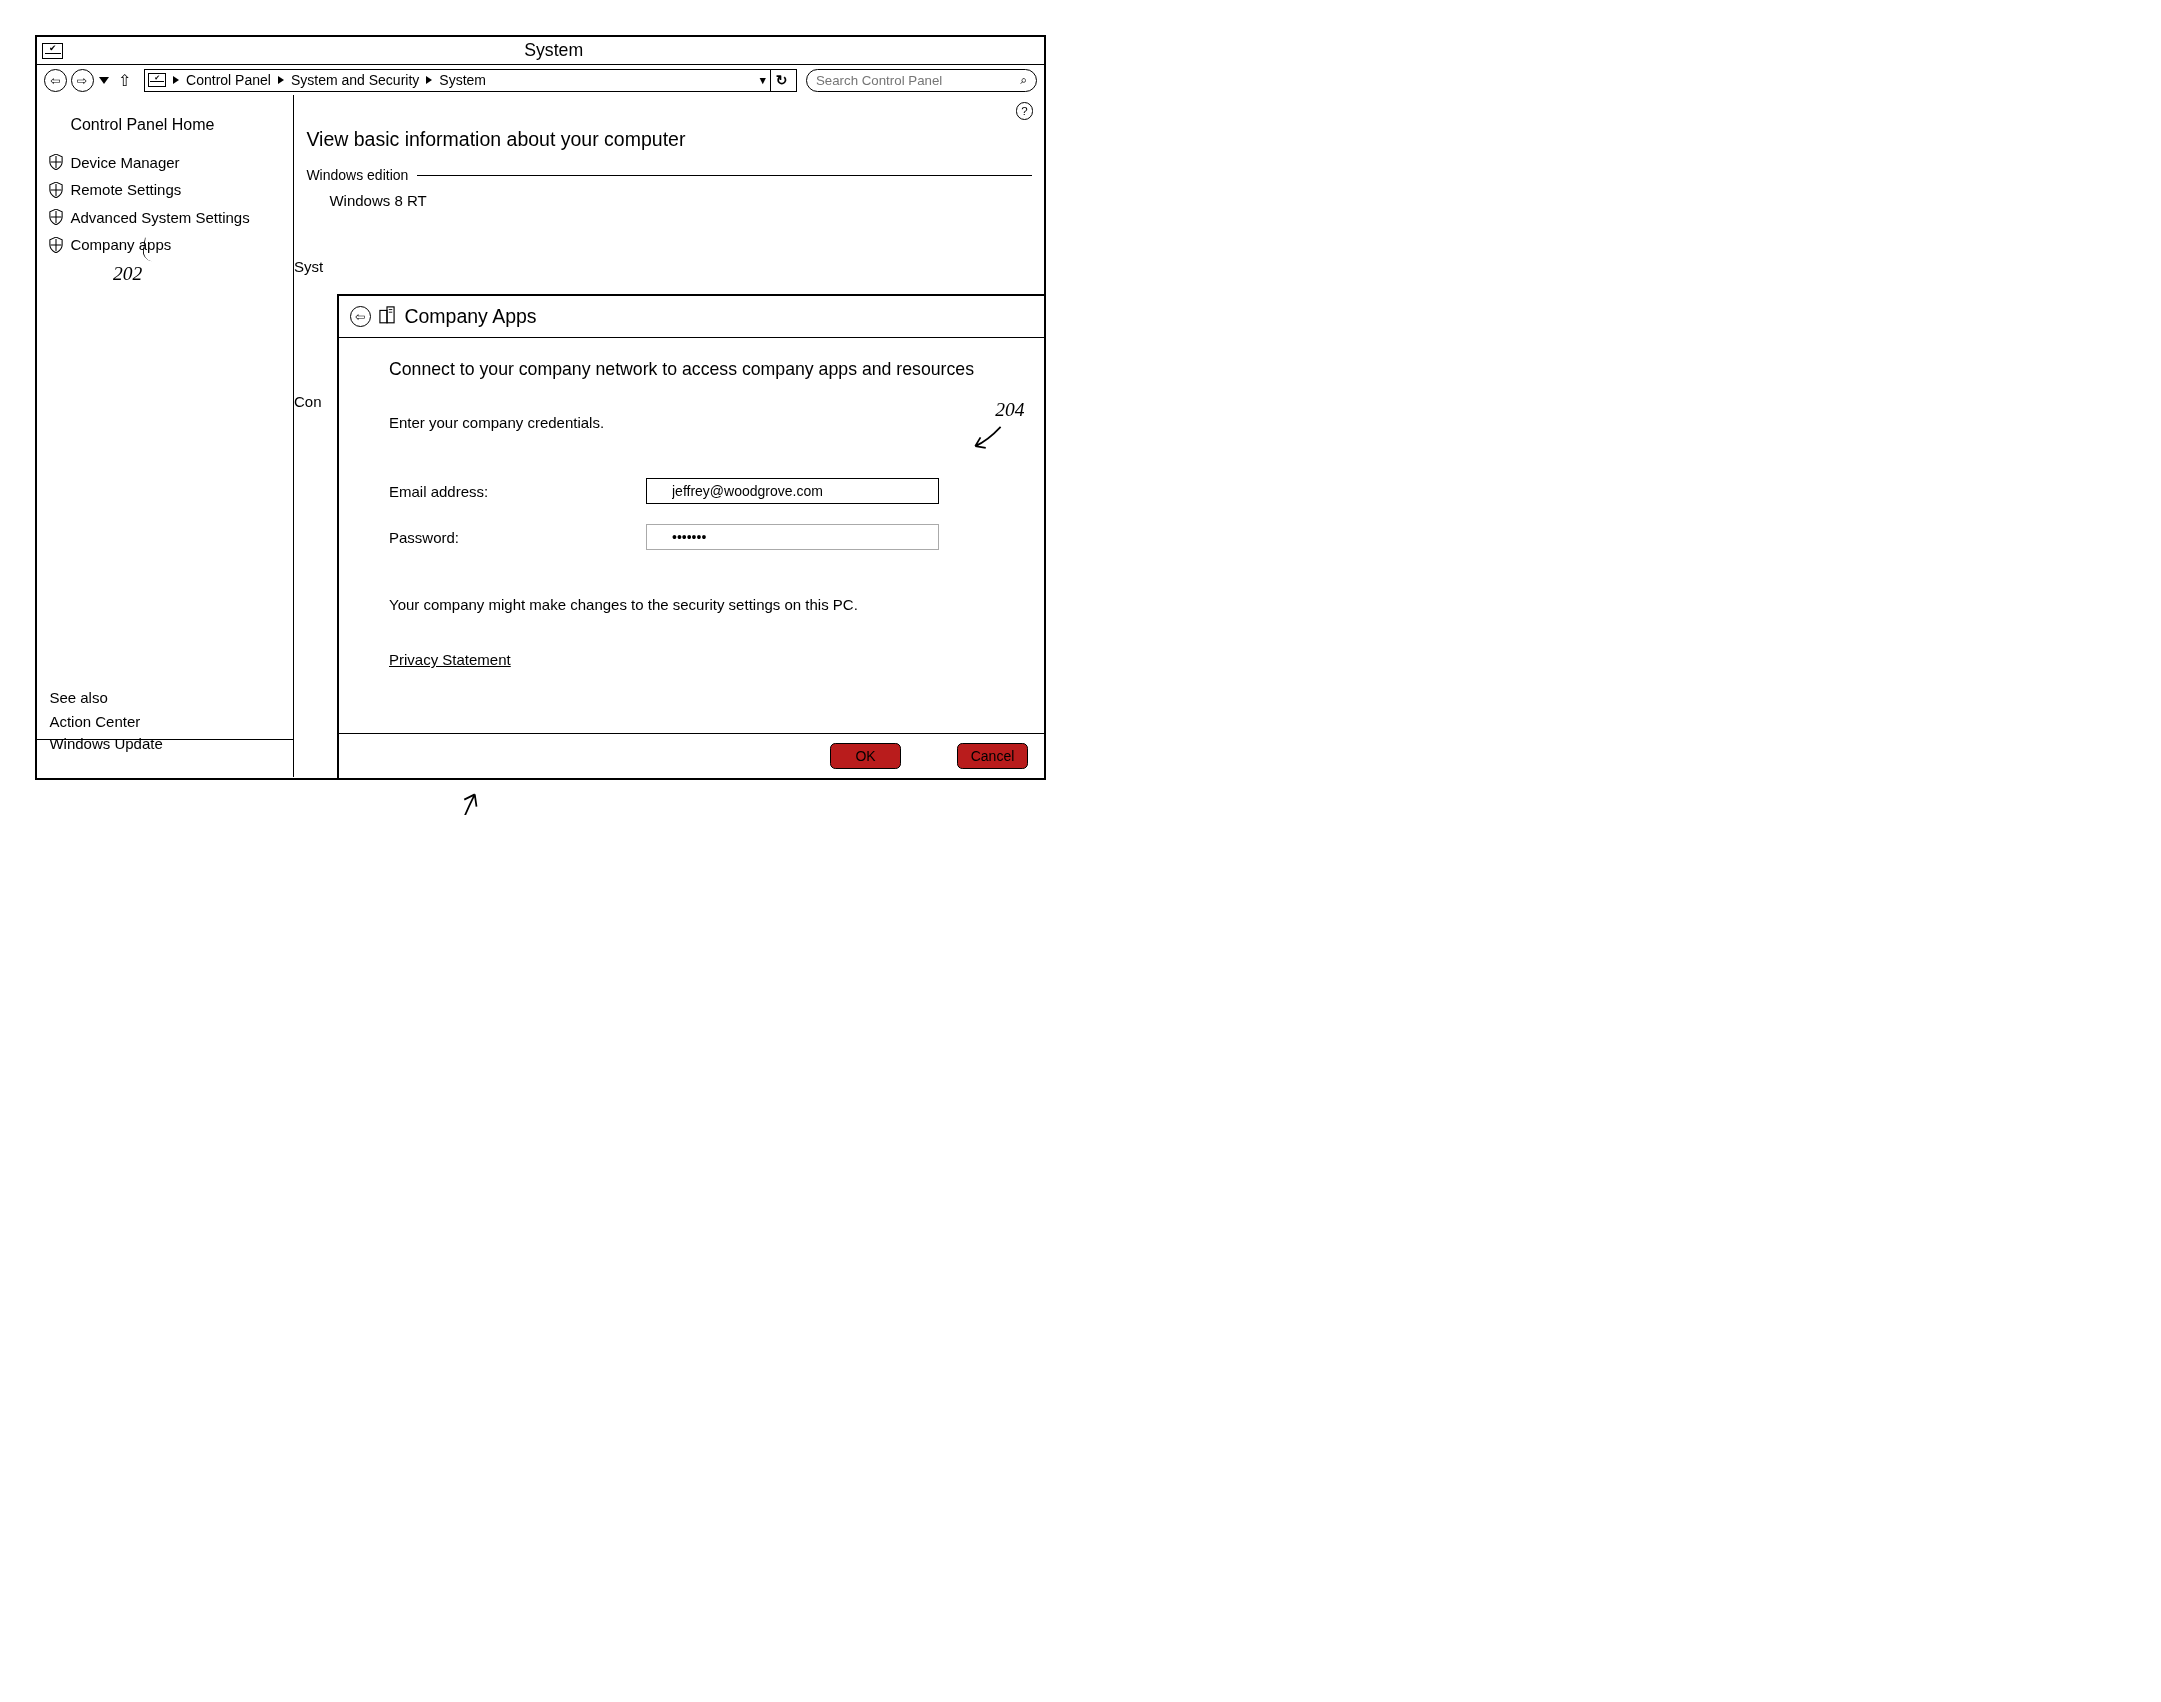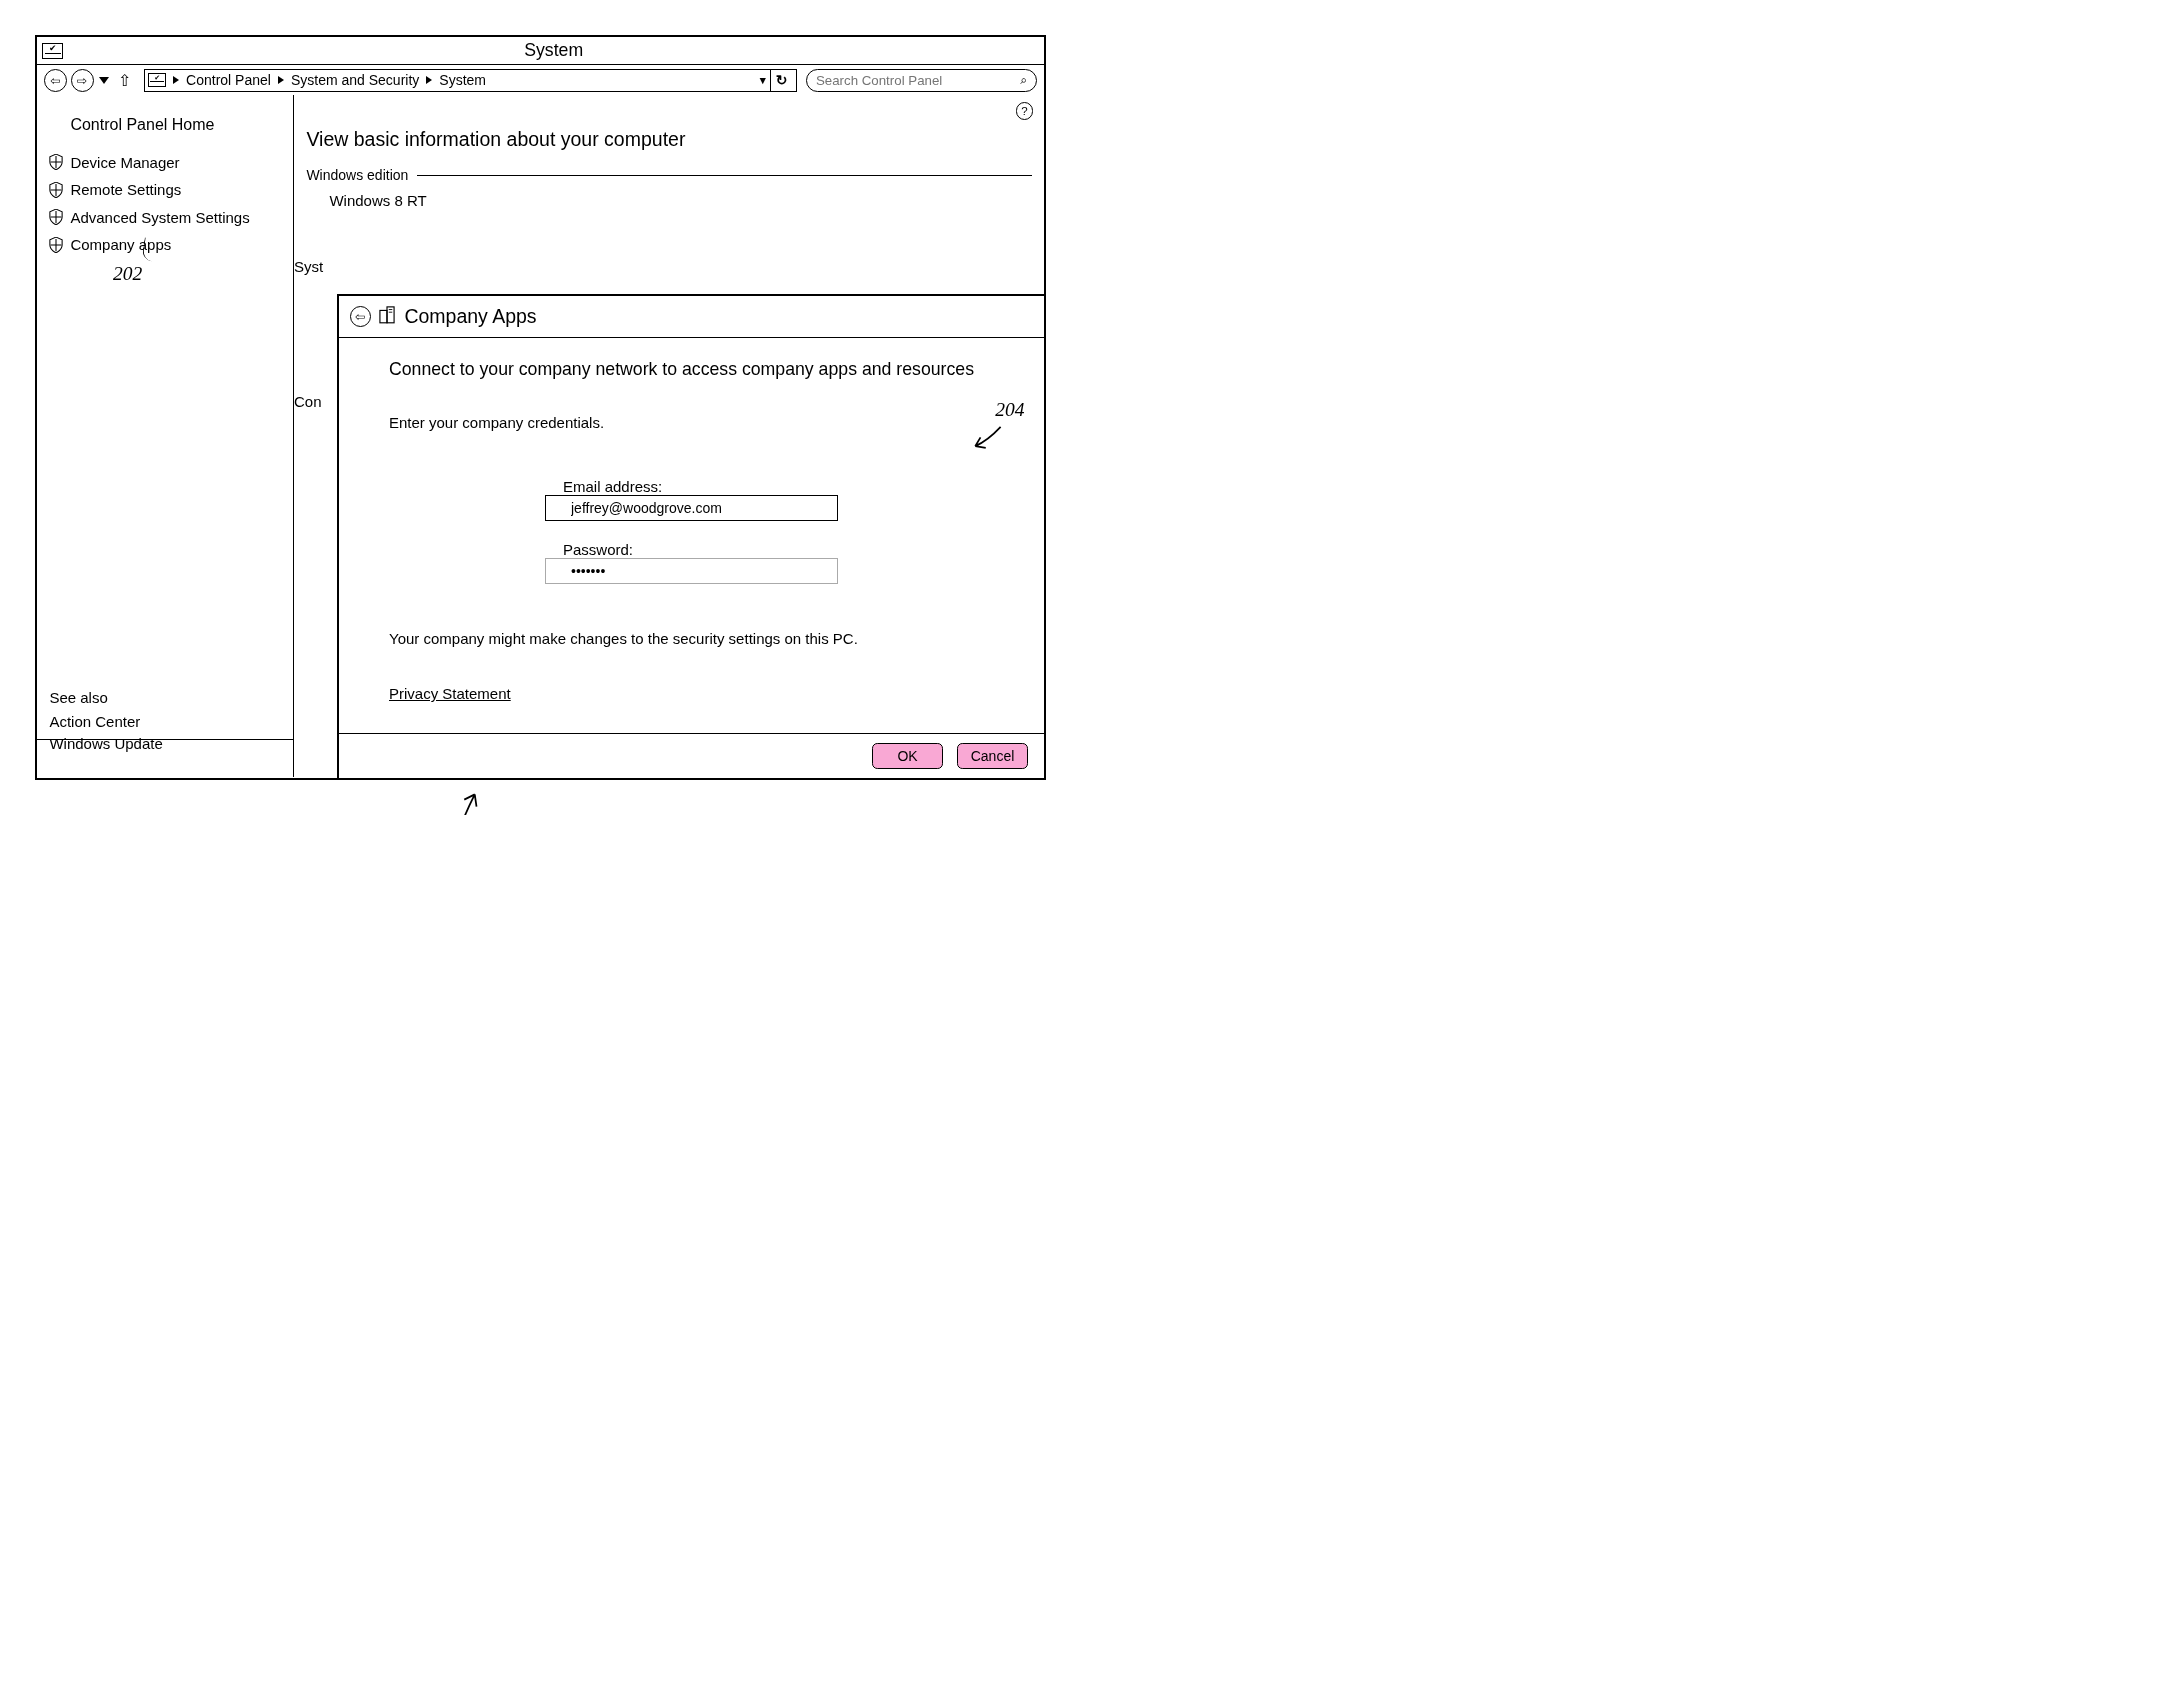--- a/index.html
+++ b/index.html
@@ -42,28 +42,28 @@
 .section-line { flex:1; border-top:0.9px solid #000; margin-left:8.9px; height:0.9px;}
 .edition-text { font-size:15px; margin-left:23px;}
 .partial-syst { position:absolute; left:0px; top:163px; font-size:15px;}
 .partial-con { position:absolute; left:0px; top:298px; font-size:15px;}
 .dialog { position:absolute; left:300px; top:257px; right:0; bottom:0; border:2.7px solid #000; border-right:none; border-bottom:none; background:#fff; display:flex; flex-direction:column;}
 .dialog-header { border-bottom:1.8px solid #000; padding: 8.9px 10.6px; display:flex; align-items:center; gap:8.9px;}
 .dialog-title { font-size:19.5px;}
 .dialog-body { padding: 21px 50px 0 50px; flex:1;}
 .dialog-headline { font-size:17.7px; margin-bottom:34px;}
 .dialog-sub { font-size:15px; margin-bottom:47px;}
-.form-row { display:flex; align-items:center; margin-bottom:19.5px;flex-direction:column;}
+.form-row { display:flex; align-items:center; margin-bottom:19.5px;}
 .form-label { width:257px; font-size:15px;}
 .form-input { border:1.8px solid #000; height:26.6px; width:293px; padding:0 25px; font-size:14px; font-family:inherit;}
 .form-input-pw { border:1.8px solid #aaa;}
 .notice { font-size:15px; margin-top:46px;}
 .privacy { font-size:15px; text-decoration:underline; margin-top:38px; cursor:pointer; display:inline-block;}
 .dialog-footer { border-top:1.8px solid #000; padding:8.9px 16px; display:flex; justify-content:flex-end; gap:14px;}
-.dlg-btn { border:1.8px solid #000; border-radius:5.3px; background:#f9a8d4; height:26.6px; min-width:71px; font-size:14px; cursor:pointer; font-family:inherit;}
+.dlg-btn { border:1.8px solid #000; border-radius:5.3px; background:#b91c1c; height:26.6px; min-width:71px; font-size:14px; cursor:pointer; font-family:inherit;margin-left:42px;}
 .annot-204 { position:absolute; right:19.5px; top:103px; font-style:italic; font-size:19.5px; font-family:'Times New Roman', serif;}
 .annot-204-arrow { position:absolute; right:39px; top:129px; }
 .annot-200 { position:absolute; left:394px; top:798px; font-style:italic; font-size:23px; font-family:'Times New Roman', serif;}
 .annot-200-arrow { position:absolute; left:417px; top:754px;}
 .building-icon svg { width:16px; height:17.7px;}
 </style>
 </head>
 <body>
 
 <div style="position:relative;">

